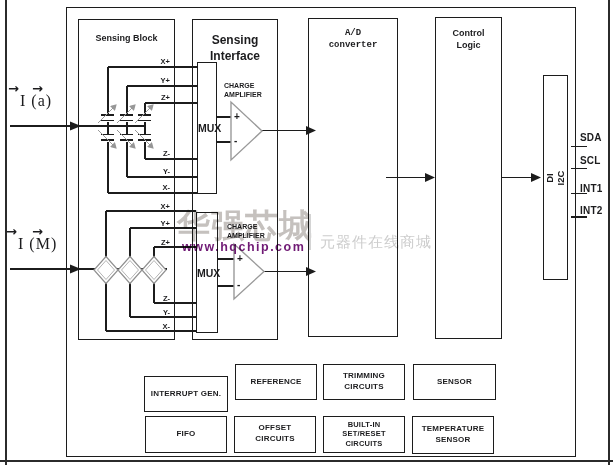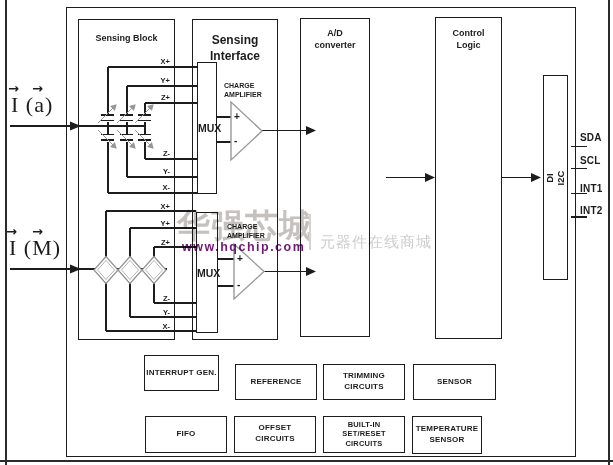--- a/index.html
+++ b/index.html
@@ -23,21 +23,21 @@
   .mux-label{position:absolute;left:0;width:100%;top:50%;transform:translateY(-50%);
              text-align:center;font-weight:bold;font-size:10.5px;}
   .amp-label{position:absolute;font-weight:bold;font-size:7px;line-height:1.3;white-space:pre-line;}
   .amp-sign{position:absolute;font-weight:bold;font-size:10px;}
   .rot-label{position:absolute;left:50%;top:50%;transform:translate(-50%,-50%) rotate(-90deg);
              font-weight:bold;font-size:9.5px;line-height:1.15;text-align:center;white-space:pre-line;}
   .cap-patch{position:absolute;background:#ffffff;}
   .plate{position:absolute;height:1.5px;background:#1c1c1c;}
   
   .vec{position:absolute;font-family:"Liberation Serif",serif;}
-  .vec .txt{position:absolute;left:3px;top:8px;font-size:22px;letter-spacing:1px;font-family:Liberation Serif, serif;}
+  .vec .txt{position:absolute;left:12px;top:8px;font-size:16px;letter-spacing:1px;font-family:Liberation Serif, serif;}
   .vec .ar{position:absolute;top:-3px;font-size:13px;font-weight:bold;font-family:"DejaVu Sans",sans-serif;}
   
   #wm{position:absolute;left:0;top:0;width:100%;height:100%;pointer-events:none;
       mix-blend-mode:multiply;z-index:10;}
   #wm .brand{position:absolute;left:177px;top:204px;font-size:33px;font-weight:bold;
              color:#c5c1be;letter-spacing:1px;font-family:"DejaVu Sans",sans-serif;}
   #wm .url{position:absolute;left:182px;top:240px;font-size:12.5px;font-weight:bold;
            color:#701a75;letter-spacing:1.5px;}
   #wm .divider{position:absolute;left:309px;top:214px;width:2.2px;height:36px;background:#d4d4d4;}
   #wm .tag{position:absolute;left:320px;font-size:15px;color:#cdcdcd;letter-spacing:1px;
@@ -53,21 +53,21 @@
   <div class="frame" style="left:0;top:459.5px;width:613px;height:2.2px;"></div>
 
   <div class="box" style="left:66px;top:7px;width:510px;height:450px;border-width:1.5px;"></div>
 
   <div class="box" style="left:78px;top:19px;width:97px;height:321px;">
     <span class="box-title" style="top:13px;">Sensing Block</span>
   </div>
   <div class="box" style="left:192px;top:19px;width:86px;height:321px;">
     <span class="box-title" style="top:13px;font-size:12px;">Sensing Interface</span>
   </div>
-  <div class="box" style="left:300px;top:18px;width:70px;height:319px;">
+  <div class="box" style="left:308px;top:18px;width:90px;height:319px;font-family:Liberation Mono, monospace;">
     <span class="box-title" style="top:9px;">A/D
 converter</span>
   </div>
   <div class="box" style="left:435px;top:17px;width:67px;height:322px;">
     <span class="box-title" style="top:10px;">Control
 Logic</span>
   </div>
   <div class="box" style="left:543px;top:75px;width:25px;height:205px;">
     <span class="rot-label">DI
 I2C</span>
@@ -204,21 +204,21 @@
     <span class="ar" style="left:0px;">→</span>
     <span class="ar" style="left:26px;">→</span>
     <span class="txt">I (M)</span>
   </div>
 
   <span class="pin-label" style="left:580px;top:132px;">SDA</span>
   <span class="pin-label" style="left:580px;top:155px;">SCL</span>
   <span class="pin-label" style="left:580px;top:183px;">INT1</span>
   <span class="pin-label" style="left:580px;top:205px;">INT2</span>
 
-  <div class="bbox" style="left:144px;top:355px;width:75px;height:36px;">
+  <div class="bbox" style="left:144px;top:376px;width:84px;height:36px;">
     <span>INTERRUPT GEN.</span>
   </div>
   <div class="bbox" style="left:235px;top:364px;width:82px;height:36px;">
     <span>REFERENCE</span>
   </div>
   <div class="bbox" style="left:323px;top:364px;width:82px;height:36px;">
     <span>TRIMMING
 CIRCUITS</span>
   </div>
   <div class="bbox" style="left:413px;top:364px;width:83px;height:36px;">
@@ -229,21 +229,21 @@
   </div>
   <div class="bbox" style="left:234px;top:415.5px;width:82px;height:37px;">
     <span>OFFSET
 CIRCUITS</span>
   </div>
   <div class="bbox" style="left:323px;top:415.5px;width:82px;height:37px;font-size:7.5px;line-height:1.25;">
     <span>BUILT-IN
 SET/RESET
 CIRCUITS</span>
   </div>
-  <div class="bbox" style="left:412px;top:415.5px;width:70px;height:38px;">
+  <div class="bbox" style="left:412px;top:415.5px;width:82px;height:38px;">
     <span>TEMPERATURE
 SENSOR</span>
   </div>
 
   <div id="wm">
     <span class="brand">华强芯城</span>
     <span class="url">www.hqchip.com</span>
     <span class="divider"></span>
     <span class="tag" style="top:232.5px;">元器件在线商城</span>
   </div>

